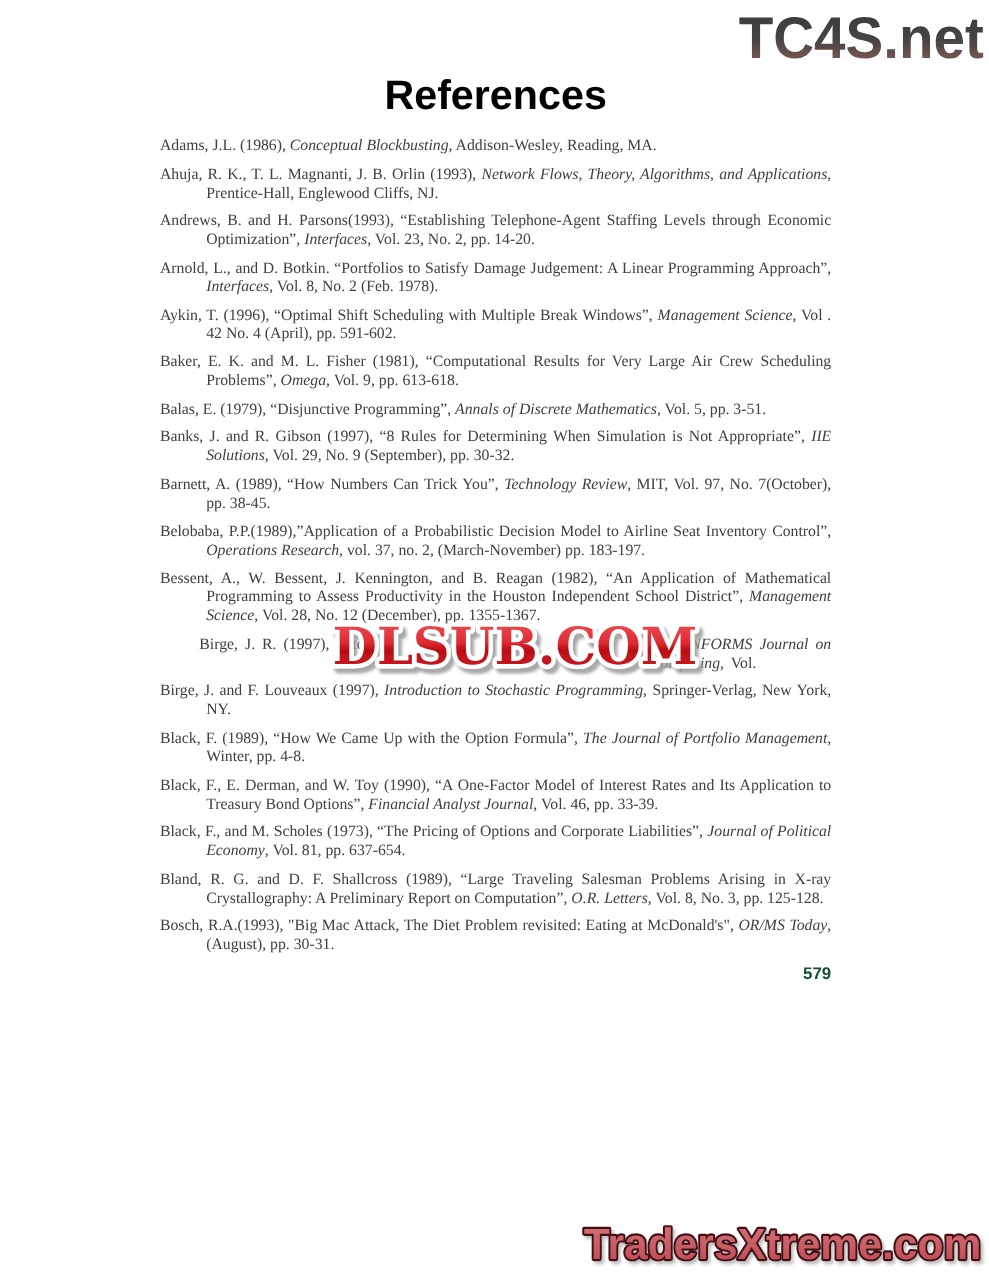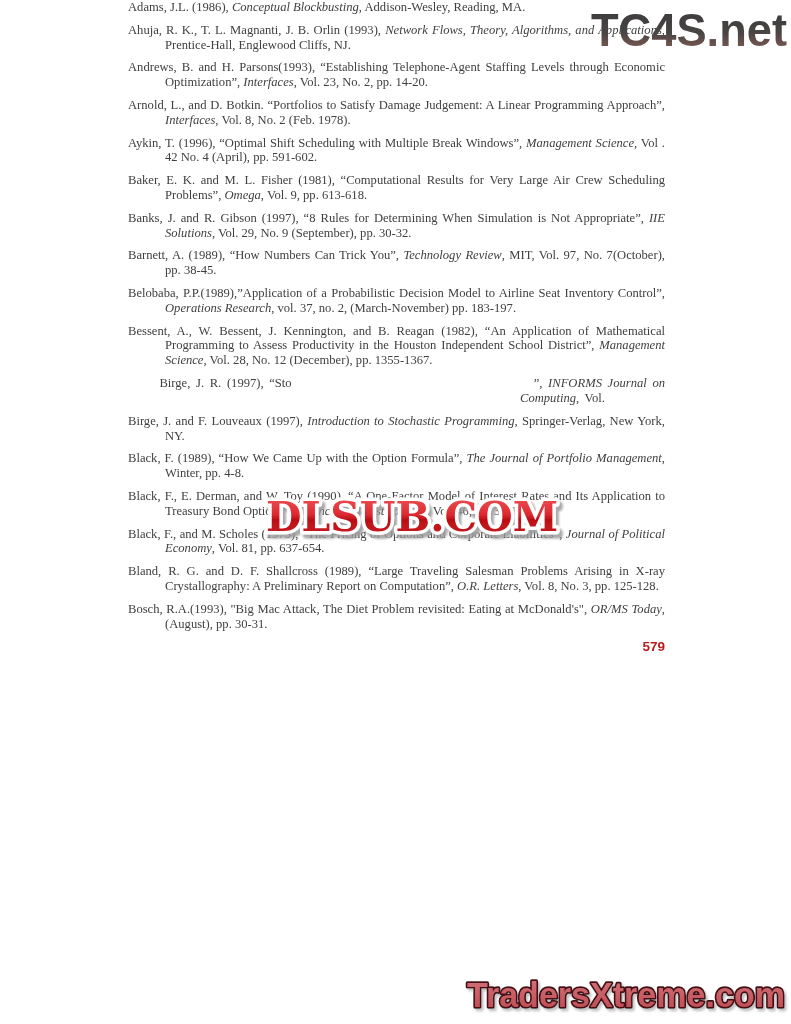--- a/index.html
+++ b/index.html
@@ -36,41 +36,43 @@
   }
   .ref.no-justify { text-align: right; word-spacing: 2.5px; }
   .ref i { font-style: italic; }
   .gap { display: inline-block; height: 1px; }
   .page-number {
     margin-top: 1px;
     text-align: right;
     font-family: "Liberation Sans", sans-serif;
     font-weight: bold;
     font-size: 13.5px;
-    color: #b91c1c;
+    color: #14532d;
   }
   .wm { position: absolute; pointer-events: none; }
   .wm-top { top: 1px; right: 1px; }
   .wm-mid { top: 486px; left: 256px; }
   .wm-bottom { top: 970px; left: 460px; }
   svg text { user-select: none; }
 </style>
 </head>
 <body>
 
 <div class="page">
 
   <div class="content">
+    <div class="title">References</div>
     <div id="ref-list">
         <p class="ref"><span>Adams, J.L. (1986), </span><i>Conceptual Blockbusting</i><span>, Addison-Wesley, Reading, MA.</span></p>
         <p class="ref"><span>Ahuja, R. K., T. L. Magnanti, J. B. Orlin (1993), </span><i>Network Flows, Theory, Algorithms, and Applications</i><span>, Prentice-Hall, Englewood Cliffs, NJ.</span></p>
         <p class="ref"><span>Andrews, B. and H. Parsons(1993), “Establishing Telephone-Agent Staffing Levels through Economic Optimization”, </span><i>Interfaces</i><span>, Vol. 23, No. 2, pp. 14-20.</span></p>
         <p class="ref"><span>Arnold, L., and D. Botkin. “Portfolios to Satisfy Damage Judgement: A Linear Programming Approach”, </span><i>Interfaces</i><span>, Vol. 8, No. 2 (Feb. 1978).</span></p>
         <p class="ref"><span>Aykin, T. (1996), “Optimal Shift Scheduling with Multiple Break Windows”, </span><i>Management Science</i><span>, Vol . 42 No. 4 (April), pp. 591-602.</span></p>
         <p class="ref"><span>Baker, E. K. and M. L. Fisher (1981), “Computational Results for Very Large Air Crew Scheduling Problems”, </span><i>Omega</i><span>, Vol. 9, pp. 613-618.</span></p>
+        <p class="ref"><span>Balas, E. (1979), “Disjunctive Programming”, </span><i>Annals of Discrete Mathematics</i><span>, Vol. 5, pp. 3-51.</span></p>
         <p class="ref"><span>Banks, J. and R. Gibson (1997), “8 Rules for Determining When Simulation is Not Appropriate”, </span><i>IIE Solutions</i><span>, Vol. 29, No. 9 (September), pp. 30-32.</span></p>
         <p class="ref"><span>Barnett, A. (1989), “How Numbers Can Trick You”, </span><i>Technology Review</i><span>, MIT, Vol. 97, No. 7(October), pp. 38-45.</span></p>
         <p class="ref"><span>Belobaba, P.P.(1989),”Application of a Probabilistic Decision Model to Airline Seat Inventory Control”, </span><i>Operations Research</i><span>, vol. 37, no. 2, (March-November) pp. 183-197.</span></p>
         <p class="ref"><span>Bessent, A., W. Bessent, J. Kennington, and B. Reagan (1982), “An Application of Mathematical Programming to Assess Productivity in the Houston Independent School District”, </span><i>Management Science</i><span>, Vol. 28, No. 12 (December), pp. 1355-1367.</span></p>
         <p class="ref no-justify"><span>Birge, J. R. (1997), “Sto</span><span class="gap" style="width: 242px;"></span><span>”, </span><i>INFORMS Journal on</i><br><i>Computing</i><span>, Vol.</span><span class="gap" style="width: 60px;"></span></p>
         <p class="ref"><span>Birge, J. and F. Louveaux (1997), </span><i>Introduction to Stochastic Programming</i><span>, Springer-Verlag, New York, NY.</span></p>
         <p class="ref"><span>Black, F. (1989), “How We Came Up with the Option Formula”</span><i>, The Journal of Portfolio Management</i><span>, Winter, pp. 4-8.</span></p>
         <p class="ref"><span>Black, F., E. Derman, and W. Toy (1990), “A One-Factor Model of Interest Rates and Its Application to Treasury Bond Options”, </span><i>Financial Analyst Journal</i><span>, Vol. 46, pp. 33-39.</span></p>
         <p class="ref"><span>Black, F., and M. Scholes (1973), “The Pricing of Options and Corporate Liabilities”, </span><i>Journal of Political Economy</i><span>, Vol. 81, pp. 637-654.</span></p>
         <p class="ref"><span>Bland, R. G. and D. F. Shallcross (1989), “Large Traveling Salesman Problems Arising in X-ray Crystallography: A Preliminary Report on Computation”, </span><i>O.R. Letters</i><span>, Vol. 8, No. 3, pp. 125-128.</span></p>

